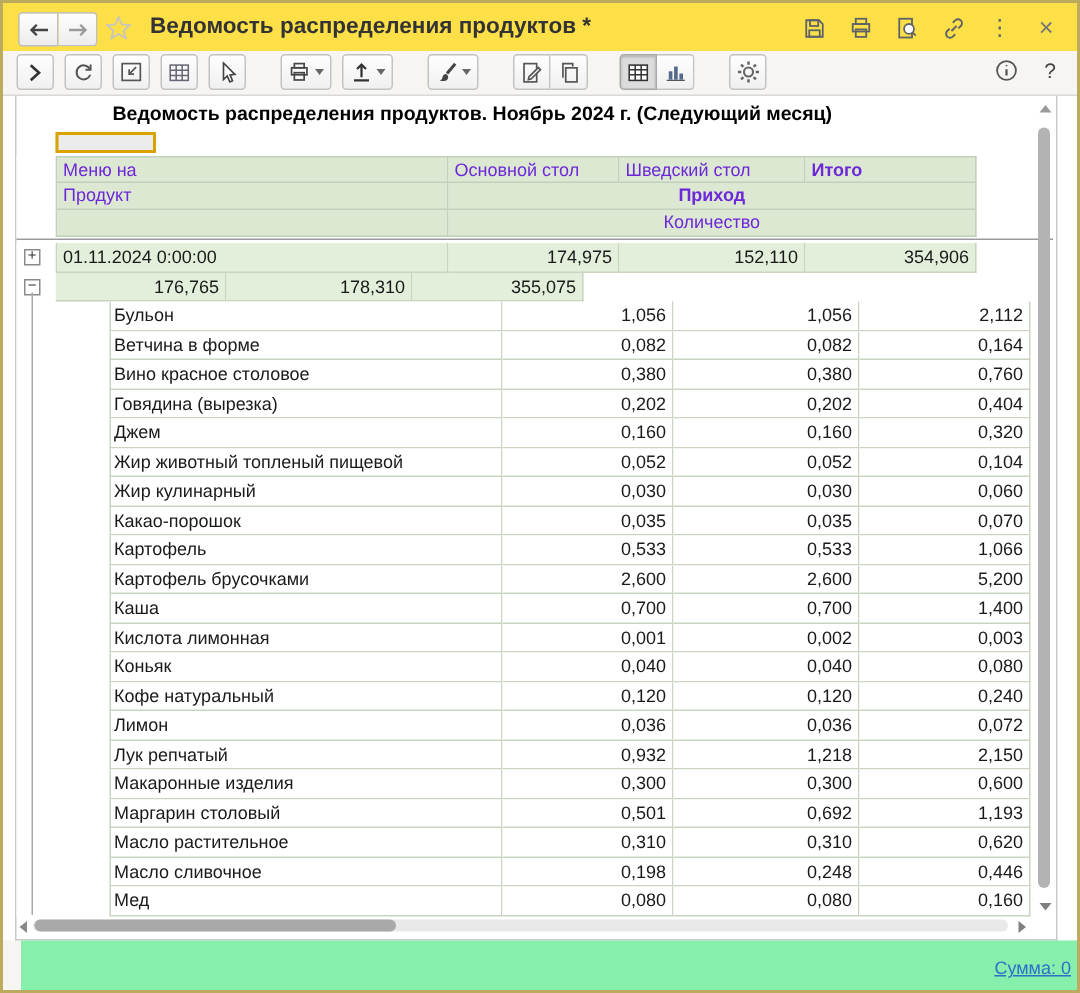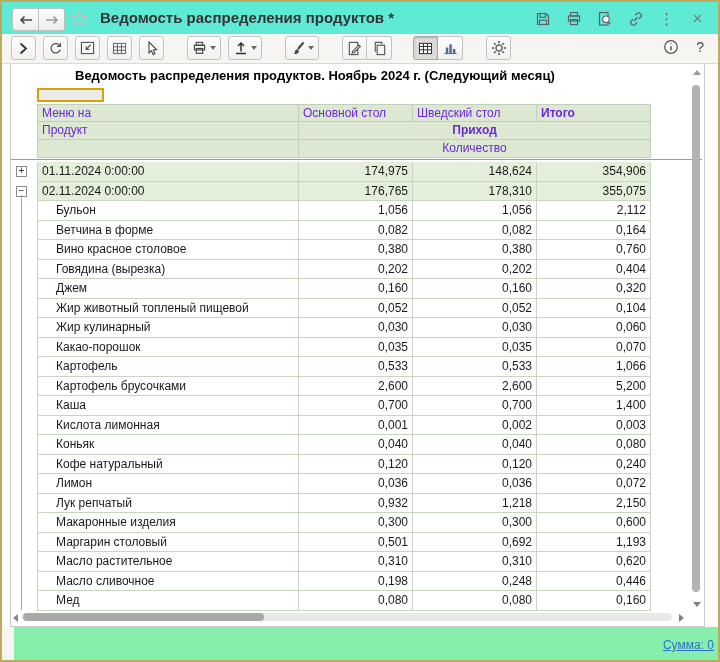--- a/index.html
+++ b/index.html
@@ -1,19 +1,19 @@
 <!DOCTYPE html>
 <html><head>
 <meta charset="utf-8">
 <style>
   html,body{margin:0;padding:0;width:720px;height:662px;overflow:hidden;
     font-family:"Liberation Sans", sans-serif; background:#f6f5f2;}
   .frame{position:absolute;inset:0;border:2px solid #bcab5f;pointer-events:none;z-index:90;}
   
-  .titlebar{position:absolute;left:2px;top:2px;width:716px;height:32px;background:#5eead4;}
+  .titlebar{position:absolute;left:2px;top:2px;width:716px;height:32px;background:#fde047;}
   .navpair{position:absolute;left:10px;top:6px;display:flex;}
   .navbtn{width:25px;height:21px;background:linear-gradient(#fefefe,#ececec);
     border:1px solid #bfbfbf;display:flex;align-items:center;justify-content:center;}
   .navbtn.back{border-radius:3px 0 0 3px;}
   .navbtn.fwd{border-radius:0 3px 3px 0;border-left:none;}
   .star{position:absolute;left:68px;top:8px;}
   .wtitle{position:absolute;left:98px;top:7px;font-size:15px;font-weight:bold;color:#333;white-space:nowrap;}
   .tb-icons{position:absolute;right:12px;top:8px;display:flex;align-items:center;gap:14px;}
   .tb-icons .ic{width:17px;height:17px;display:flex;align-items:center;justify-content:center;cursor:default;}
   .glyph{font-size:15px;color:#666;line-height:1;}
@@ -49,21 +49,21 @@
   .hrow .cell.bleft{border-left:1px solid #c2cfba;}
   .bold{font-weight:bold;}
   .w-name{width:262px;} .w-v1{width:114px;} .w-v2{width:124px;} .w-v3{width:114px;} .w-span{width:352px;text-align:center;}
   .frozenline{position:absolute;left:0;top:95px;width:691px;height:1px;background:#9b9b9b;}
   .tbody{position:absolute;left:0;top:98px;width:640px;}
   .trow{display:flex;height:19.5px;}
   .trow .cell{line-height:18.5px;border-right:1px solid #c9d5c2;border-bottom:1px solid #c9d5c2;background:#fff;}
   .trow .cell.cname{border-left:1px solid #c9d5c2;}
   .trow.grow .cell{background:#e3efda;}
   .cnum{text-align:right;}
-  .trow.item .cname{padding-left:18px;}
+  .trow.item .cname{padding-left:2px;margin-left:36px;}
   .expander{position:absolute;left:5px;top:4px;width:11px;height:11px;border:1px solid #8a8a8a;
     background:#fff;box-sizing:border-box;font-size:10px;line-height:8px;text-align:center;color:#333;cursor:default;}
   .treeline{position:absolute;left:10px;top:131px;width:1px;height:415px;background:#aaa;}
   
   .vscroll{position:absolute;left:681px;top:2px;width:8px;height:546px;}
   .vthumb{position:absolute;left:0;top:19px;width:8px;height:507px;background:#b3b3b3;border-radius:4px;}
   .arr{width:0;height:0;position:absolute;}
   .arr.up{left:1px;top:4px;border-left:4px solid transparent;border-right:4px solid transparent;border-bottom:5px solid #9a9a9a;}
   .arr.down{left:1px;top:536px;border-left:4px solid transparent;border-right:4px solid transparent;border-top:5px solid #808080;}
   .hscroll{position:absolute;left:0px;top:547px;width:678px;height:12px;}
@@ -308,28 +308,27 @@
   </div>
 
   <div class="frozenline"></div>
   <div class="tbody">
       <div class="trow grow">
     <div class="gcell">
           <span class="expander">+</span>
         </div>
     <div class="cell cname w-name">01.11.2024 0:00:00</div>
     <div class="cell cnum w-v1">174,975</div>
-    <div class="cell cnum w-v2">148,624</div>
+    <div class="cell cnum w-v2">152,110</div>
     <div class="cell cnum w-v3">354,906</div>
   </div>
       <div class="trow grow">
     <div class="gcell">
           <span class="expander">−</span>
         </div>
-    <div class="cell cname w-name">02.11.2024 0:00:00</div>
     <div class="cell cnum w-v1">176,765</div>
     <div class="cell cnum w-v2">178,310</div>
     <div class="cell cnum w-v3">355,075</div>
   </div>
       <div class="trow item">
     <div class="gcell"></div>
     <div class="cell cname w-name">Бульон</div>
     <div class="cell cnum w-v1">1,056</div>
     <div class="cell cnum w-v2">1,056</div>
     <div class="cell cnum w-v3">2,112</div>

